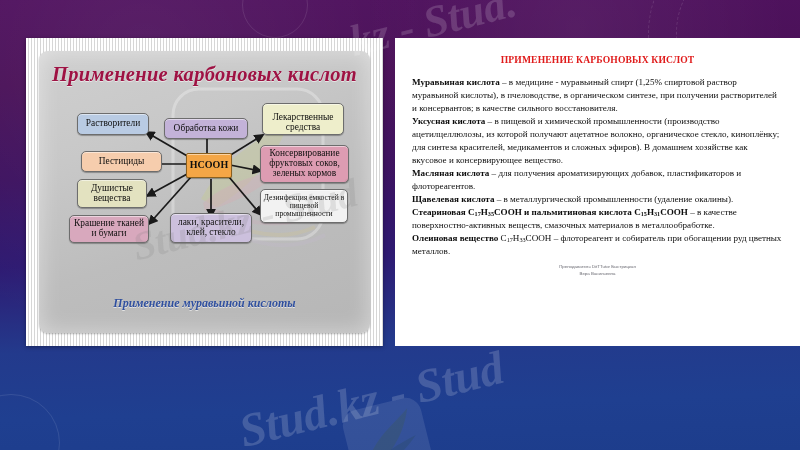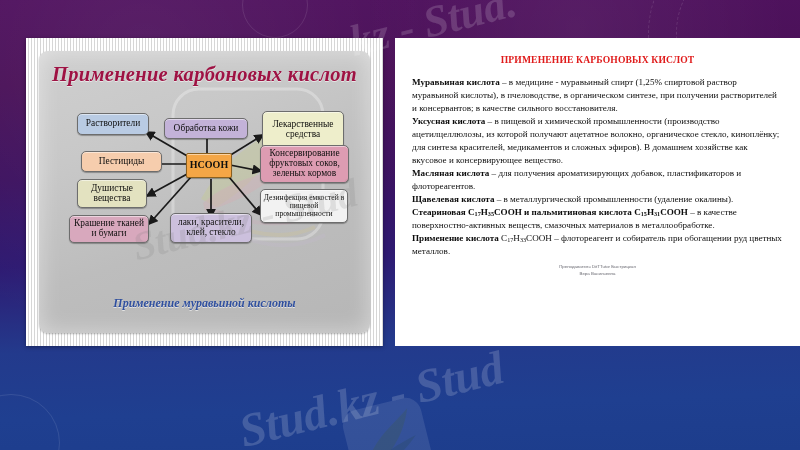--- a/index.html
+++ b/index.html
@@ -235,21 +235,21 @@
       </div>
 
       <div class="node" style="left:125px;top:19px;width:84px;height:21px;background:#c3b2d8;">
         <span>Обработка кожи</span>
       </div>
 
       <div class="node center" style="left:147px;top:54px;width:46px;height:25px;background:#f4a646;border-color:#8a6020;">
         <span>HCOOH</span>
       </div>
 
-      <div class="node" style="left:223px;top:12px;width:82px;height:38px;background:#eeeecb;">
+      <div class="node" style="left:223px;top:4px;width:82px;height:32px;background:#eeeecb;align-items:flex-end;">
         <span>Лекарственные средства</span>
       </div>
 
       <div class="node" style="left:221px;top:46px;width:89px;height:38px;background:#dd9cb2;">
         <span>Консервирование фруктовых соков, зеленых кормов</span>
       </div>
 
       <div class="node small" style="left:221px;top:90px;width:88px;height:34px;background:#f2f2f2;justify-content:flex-end;">
         <span>Дезинфекция емкостей в пищевой промышленности</span>
       </div>
@@ -276,21 +276,21 @@
     <p>
       <b>Масляная кислота</b><span> – для получения ароматизирующих добавок, пластификаторов и флотореагентов.</span>
     </p>
     <p>
       <b>Щавелевая кислота</b><span> – в металлургической промышленности (удаление окалины).</span>
     </p>
     <p>
       <b>Стеариновая C<sub>17</sub>H<sub>35</sub>COOH и пальмитиновая кислота C<sub>15</sub>H<sub>31</sub>COOH</b><span> – в качестве поверхностно-активных веществ, смазочных материалов в металлообработке.</span>
     </p>
     <p>
-      <b>Применение кислота</b><span> C<sub>17</sub>H<sub>33</sub>COOH – флотореагент и собиратель при обогащении руд цветных металлов.</span>
+      <b>Олеиновая вещество</b><span> C<sub>17</sub>H<sub>33</sub>COOH – флотореагент и собиратель при обогащении руд цветных металлов.</span>
     </p>
 
     <div id="signature">
       <div>Преподаватель DitTTutor Быстрицкая</div>
       <div>Вера Васильевна</div>
     </div>
   </div>
 </div>
 
 <div class="wm" id="wm-top">kz - Stud.</div>

